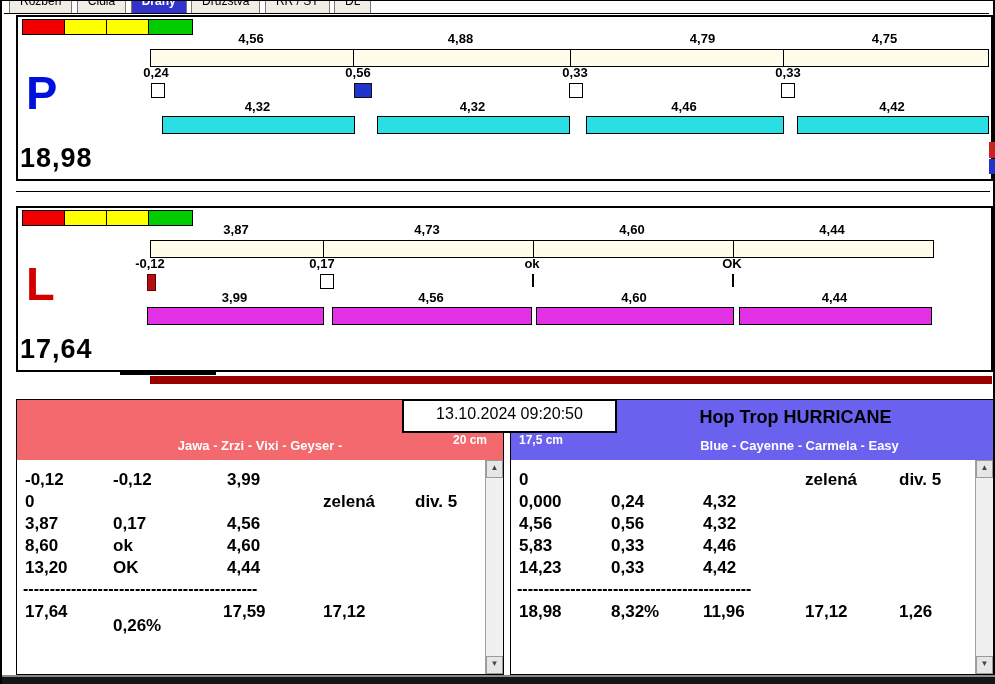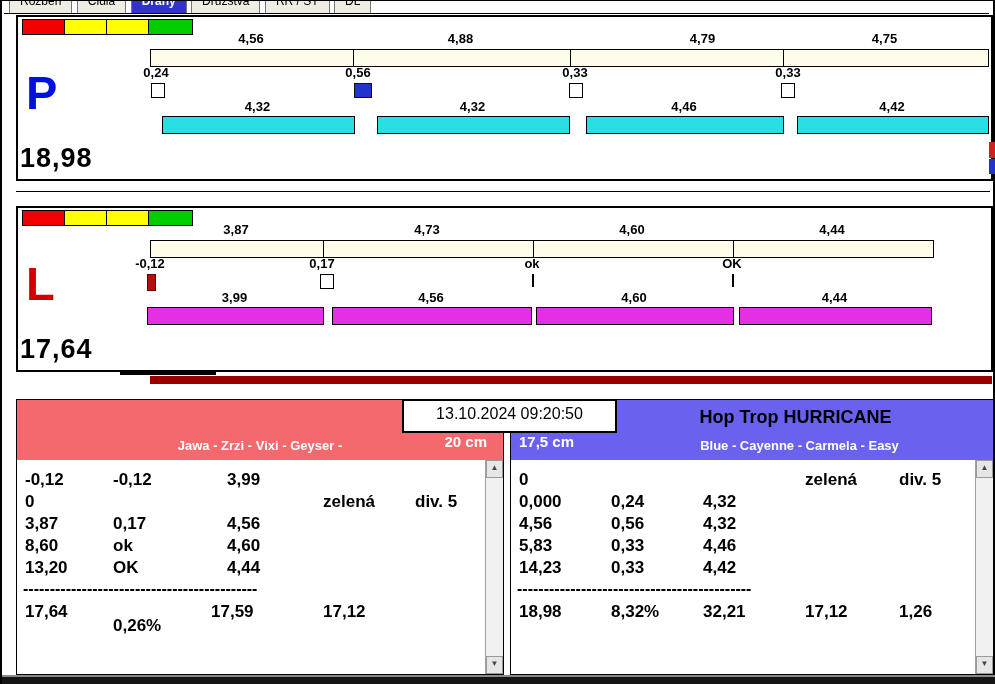--- a/index.html
+++ b/index.html
@@ -35,21 +35,21 @@
 
   .hline{position:absolute;left:14px;width:974px;height:1px;background:#000;}
   .short-black-bar{position:absolute;left:118px;top:370px;width:96px;height:4px;background:#000;}
   .red-bar{position:absolute;left:148px;top:375px;width:842px;height:8px;background:#990000;}
 
   
   .team{position:absolute;top:398px;height:274px;border:1px solid #000;}
   .team-header{position:relative;height:60px;}
   .team-name{position:absolute;top:7px;left:0;right:0;text-align:center;font-size:18px;font-weight:bold;color:#000;}
   .team-lineup{position:absolute;top:38px;left:0;right:0;text-align:center;font-size:13px;font-weight:bold;color:#fff;}
-  .jump-height{position:absolute;top:33px;font-size:15px;font-weight:bold;color:#fff;}
+  .jump-height{position:absolute;top:33px;font-size:12px;font-weight:bold;color:#fff;}
   .team-body{position:absolute;top:60px;left:0;right:0;bottom:0;background:#fff;}
   .cell{position:absolute;font-size:17px;font-weight:bold;white-space:nowrap;}
   .dashes{position:absolute;font-size:16px;font-weight:bold;white-space:nowrap;}
   .scrollbar{position:absolute;top:0;right:0;bottom:0;width:17px;background:#f0f0f0;border-left:1px solid #a0a0a0;}
   .sbtn{position:absolute;left:0;right:0;height:16px;background:#e6e6e6;border:1px solid #9a9a9a;text-align:center;font-size:8px;line-height:14px;color:#444;cursor:pointer;}
   .sbtn.up{top:0;}
   .sbtn.down{bottom:0;}
 
   .date-box{position:absolute;left:400px;top:398px;width:211px;height:30px;background:#fff;border:2px solid #000;
             z-index:5;text-align:center;font-size:16px;line-height:26px;}
@@ -187,21 +187,21 @@
       <span class="cell" style="left:210px;top:76px">4,60</span>
 
       <span class="cell" style="left:8px;top:98px">13,20</span>
       <span class="cell" style="left:96px;top:98px">OK</span>
       <span class="cell" style="left:210px;top:98px">4,44</span>
 
       <span class="dashes" style="left:6px;top:120px">--------------------------------------------</span>
 
       <span class="cell" style="left:8px;top:142px">17,64</span>
       <span class="cell" style="left:96px;top:156px">0,26%</span>
-      <span class="cell" style="left:194px;top:142px">17,59</span>
+      <span class="cell" style="left:206px;top:142px">17,59</span>
       <span class="cell" style="left:306px;top:142px">17,12</span>
 
       <div class="scrollbar">
         <div class="sbtn up">▲</div>
         <div class="sbtn down">▼</div>
       </div>
     </div>
   </div>
 
   <div class="team" style="left:508px;width:482px">
@@ -228,21 +228,21 @@
       <span class="cell" style="left:192px;top:76px">4,46</span>
 
       <span class="cell" style="left:8px;top:98px">14,23</span>
       <span class="cell" style="left:100px;top:98px">0,33</span>
       <span class="cell" style="left:192px;top:98px">4,42</span>
 
       <span class="dashes" style="left:6px;top:120px">--------------------------------------------</span>
 
       <span class="cell" style="left:8px;top:142px">18,98</span>
       <span class="cell" style="left:100px;top:142px">8,32%</span>
-      <span class="cell" style="left:192px;top:142px">32,21</span>
+      <span class="cell" style="left:192px;top:142px">11,96</span>
       <span class="cell" style="left:294px;top:142px">17,12</span>
       <span class="cell" style="left:388px;top:142px">1,26</span>
 
       <div class="scrollbar">
         <div class="sbtn up">▲</div>
         <div class="sbtn down">▼</div>
       </div>
     </div>
   </div>
 

